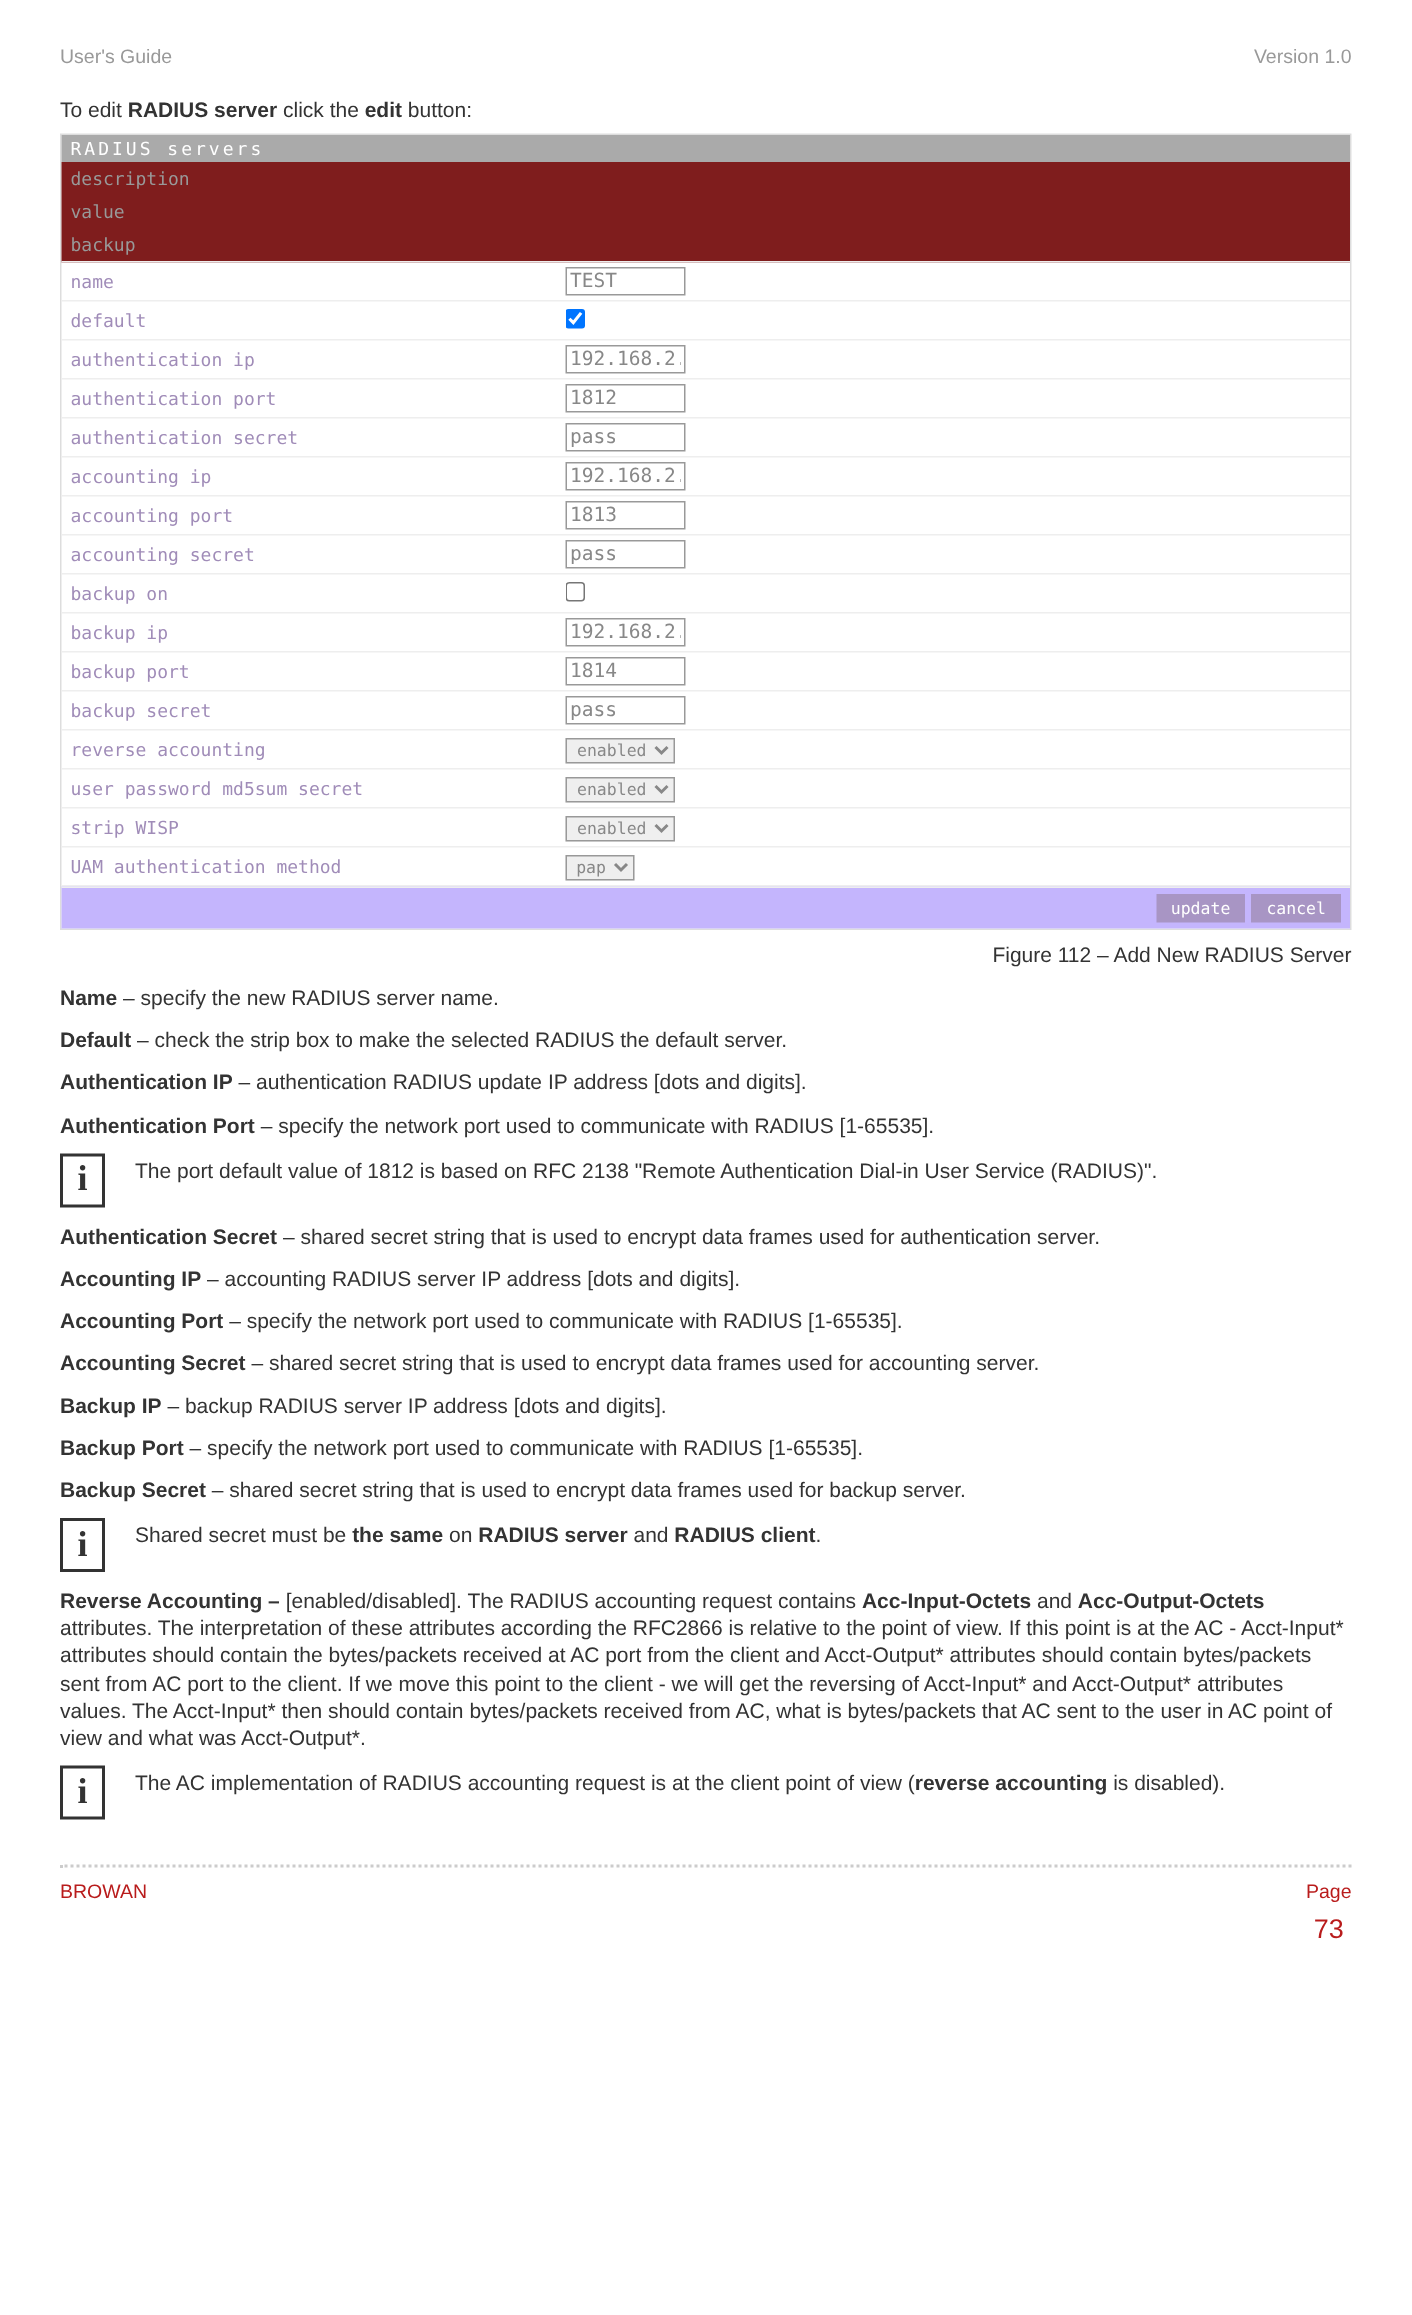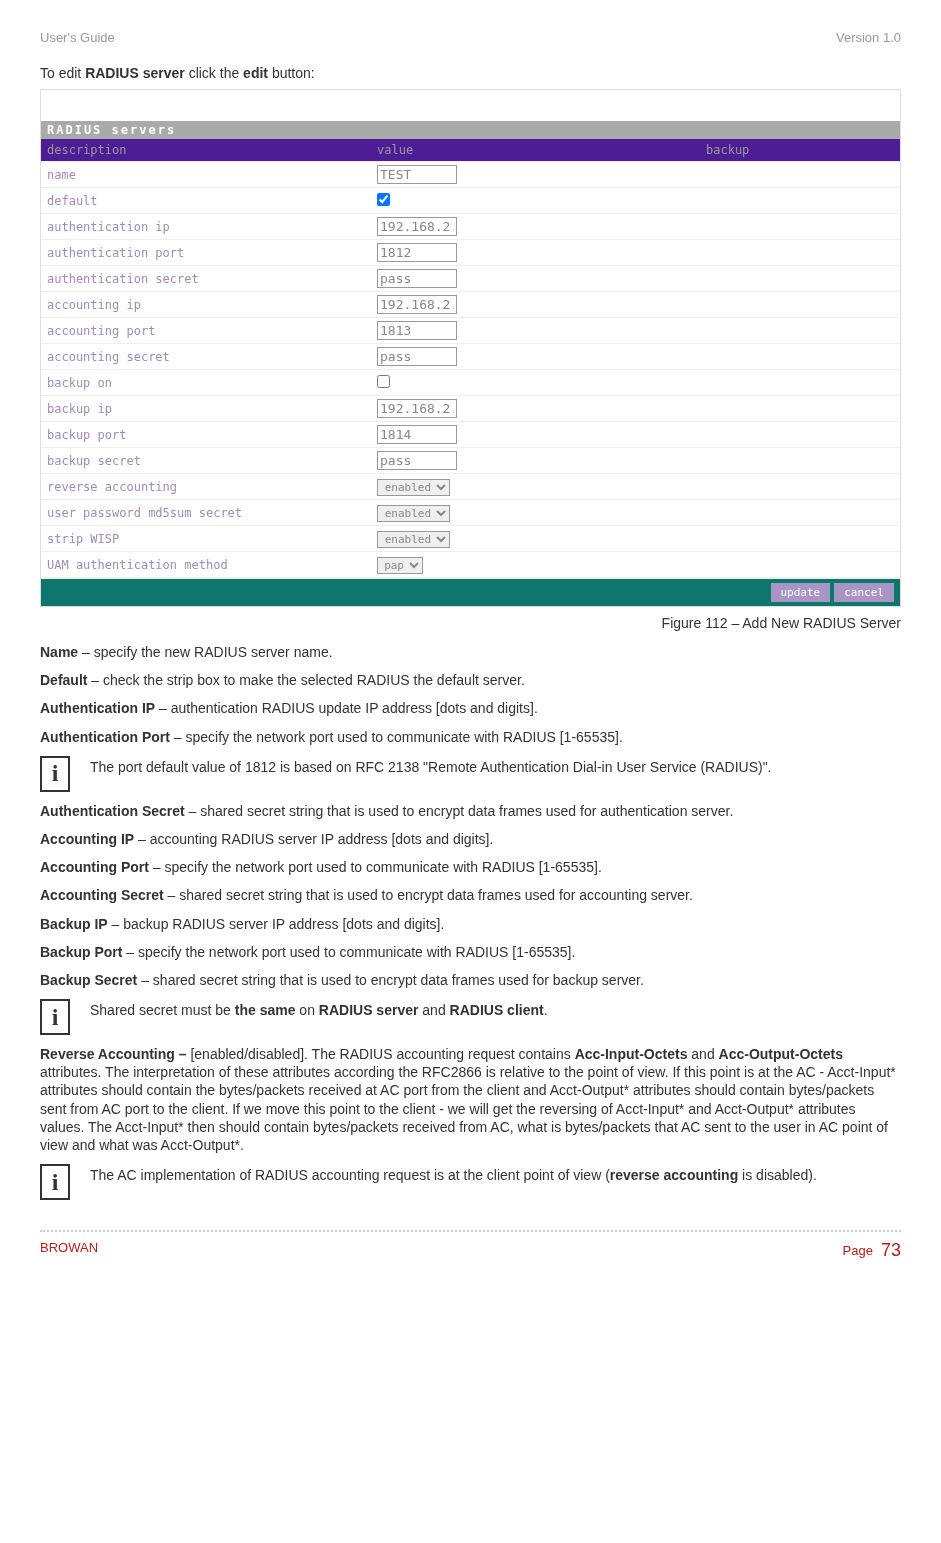--- a/index.html
+++ b/index.html
@@ -1,38 +1,38 @@
 <!DOCTYPE html>
 <html><head>
   <meta charset="utf-8">
   <style>
     * { margin: 0; padding: 0; box-sizing: border-box; }
     body { font-family: Arial, Helvetica, sans-serif; font-size: 14px; color: #333; padding: 30px 40px; width: 941px; background: #fff; }
     .header-row { display: flex; justify-content: space-between; color: #999; font-size: 13px; margin-bottom: 20px; }
     .intro { margin-bottom: 8px; font-size: 14px; }
     .table-wrap { border: 1px solid #ddd; margin-bottom: 8px; }
-    .table-header { background: #aaa; color: #fff; font-family: monospace; font-size: 12px; letter-spacing: 2px; padding: 2px 6px; font-weight: bold; margin-top: 31px; }
-    .col-header-row { display: flex; background: #4c1d95; border-bottom: 1px solid #eee; }
+    .table-header { background: #aaa; color: #fff; font-family: monospace; font-size: 12px; letter-spacing: 2px; padding: 2px 6px; font-weight: normal; }
+    .col-header-row { display: flex; background: #7f1d1d; border-bottom: 1px solid #eee; flex-direction: column; }
     .col-header-row .c1 { width: 330px; padding: 4px 6px; color: #999; font-family: monospace; font-size: 12px; }
     .col-header-row .c2 { flex: 1; padding: 4px 6px; color: #999; font-family: monospace; font-size: 12px; }
     .col-header-row .c3 { width: 200px; padding: 4px 6px; color: #999; font-family: monospace; font-size: 12px; }
     .form-row { display: flex; border-bottom: 1px solid #eee; align-items: center; min-height: 26px; }
     .form-row .label { width: 330px; padding: 2px 6px; color: #a08cb8; font-family: monospace; font-size: 12px; }
     .form-row .value { flex: 1; padding: 2px 6px; }
     .form-row input[type="text"] { width: 80px; font-family: monospace; font-size: 13px; padding: 1px 2px; border: 1px solid #999; color: #888; }
     .form-row select { font-family: monospace; font-size: 11px; padding: 0 2px; border: 1px solid #999; color: #888; text-align: right; }
-    .button-row { display: flex; justify-content: flex-end; padding: 4px 6px; gap: 4px; background: #0f766e; border-top: 1px solid #eee; }
+    .button-row { display: flex; justify-content: flex-end; padding: 4px 6px; gap: 4px; background: #c4b5fd; border-top: 1px solid #eee; }
     .btn { background: #a895c4; color: #fff; border: none; padding: 3px 10px; font-family: monospace; font-size: 11px; cursor: pointer; }
     .caption { margin-bottom: 12px; font-size: 14px; text-align: right; }
     .para { margin-bottom: 10px; font-size: 14px; line-height: 1.3; }
     .note-row { display: flex; align-items: flex-start; gap: 20px; margin-bottom: 10px; }
     .info-icon { width: 30px; height: 36px; border: 2px solid #333; display: flex; align-items: center; justify-content: center; font-family: serif; font-weight: bold; font-size: 24px; flex-shrink: 0; }
     .note-text { flex: 1; font-size: 14px; line-height: 1.3; padding-top: 2px; }
     .footer-row { display: flex; justify-content: space-between; color: #b91c1c; font-size: 13px; margin-top: 30px; border-top: 2px dotted #ccc; padding-top: 8px; }
-    .footer-row .pgno { display: flex; align-items: center; gap: 8px; }
+    .footer-row .pgno { display: flex; align-items: center; gap: 8px; flex-direction: column; }
     .pgnum { font-size: 18px; }
     b { font-weight: bold; }
   </style>
 </head>
 <body>
 
 <div class="header-row">
   <span>User's Guide</span>
   <span>Version 1.0</span>
 </div>

